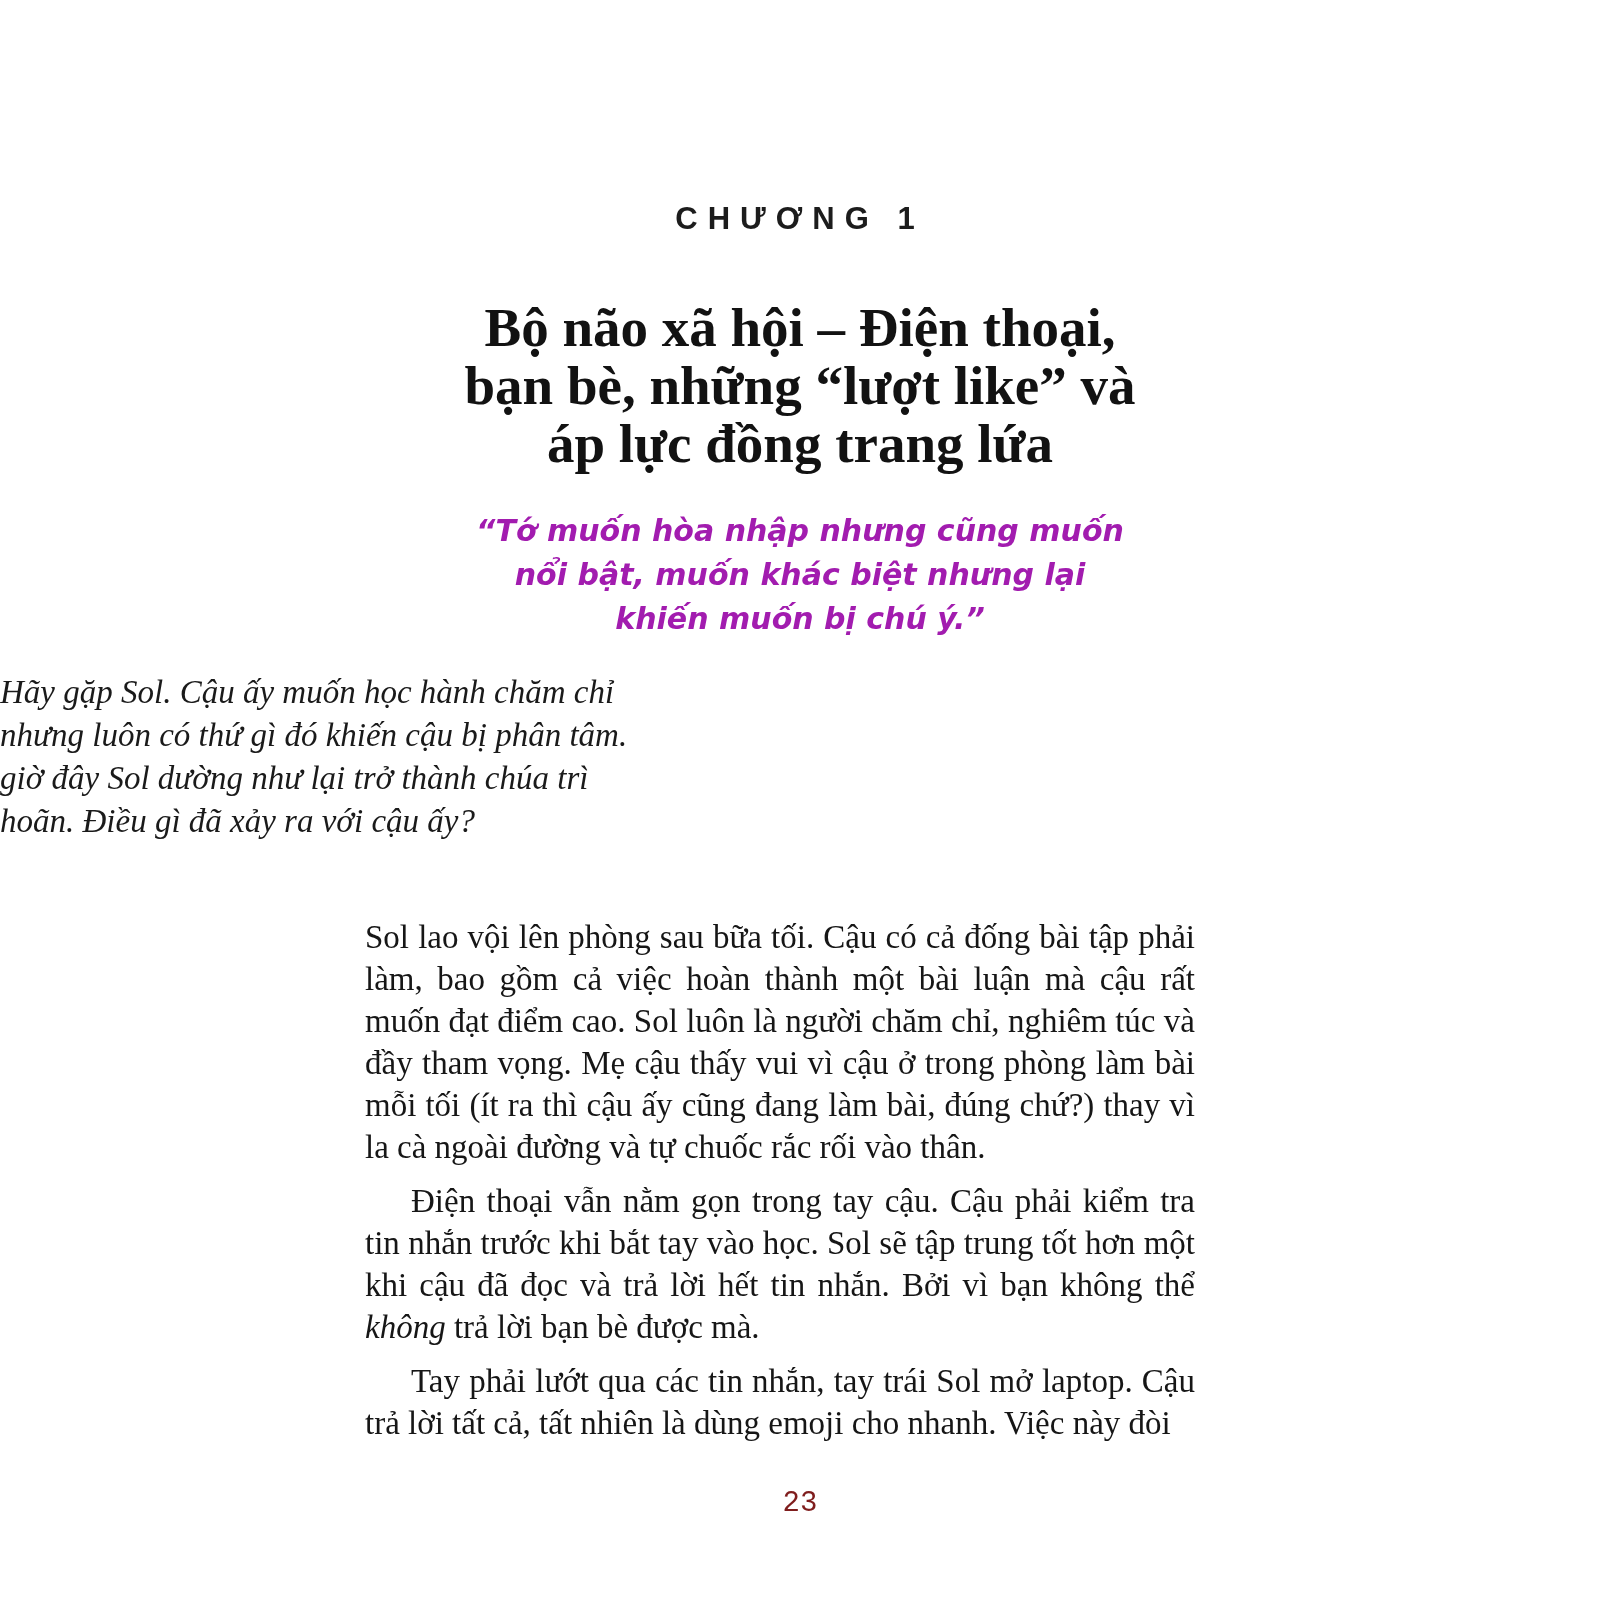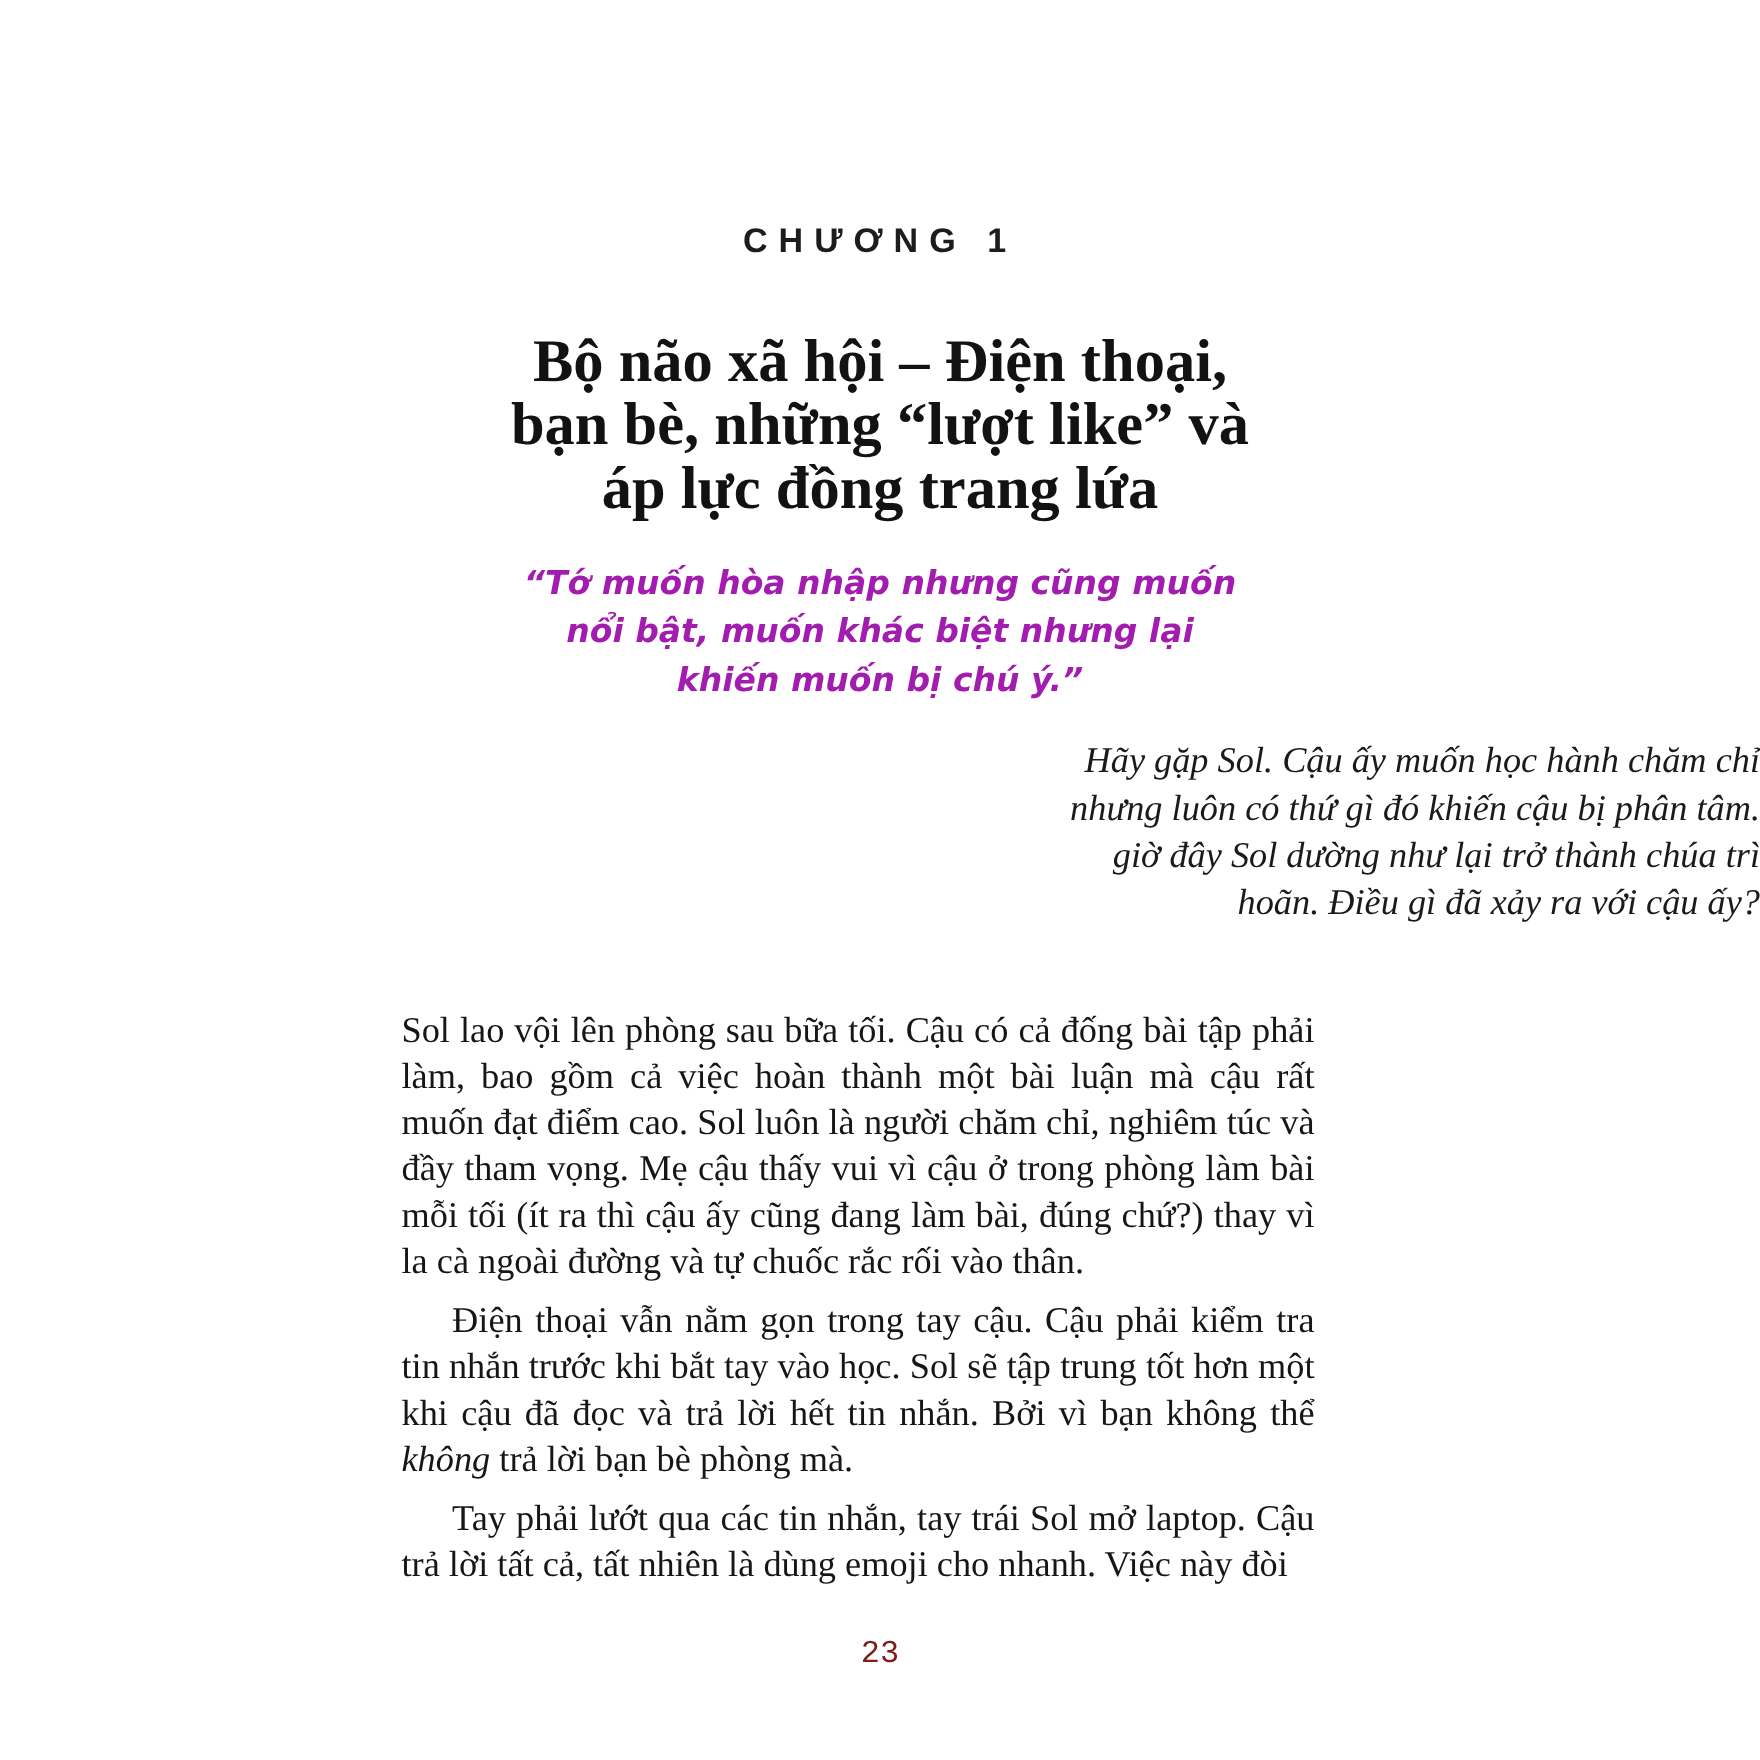--- a/index.html
+++ b/index.html
@@ -50,21 +50,21 @@
     font-size: 30px;
     line-height: 44px;
     color: #a21caf;
   }
   .pull-quote .line { display: block; }
   .intro-block {
     position: absolute;
     top: 671px;
     left: 0;
     width: 100%;
-    text-align: right;
+    text-align: left;
     font-family: "Liberation Serif", "DejaVu Serif", serif;
     font-style: italic;
     font-size: 33px;
     line-height: 43px;
     color: #1a1a1a;
   }
   .intro-block .line { display: block; }
   .body-text {
     position: absolute;
     top: 916px;
@@ -113,21 +113,21 @@
     <span class="line">nhưng luôn có thứ gì đó khiến cậu bị phân tâm.</span>
     <span class="line">giờ đây Sol dường như lại trở thành chúa trì</span>
     <span class="line">hoãn. Điều gì đã xảy ra với cậu ấy?</span>
   </div>
 
   <div class="body-text">
     <p>
       <span>Sol lao vội lên phòng sau bữa tối. Cậu có cả đống bài tập phải làm, bao gồm cả việc hoàn thành một bài luận mà cậu rất muốn đạt điểm cao. Sol luôn là người chăm chỉ, nghiêm túc và đầy tham vọng. Mẹ cậu thấy vui vì cậu ở trong phòng làm bài mỗi tối (ít ra thì cậu ấy cũng đang làm bài, đúng chứ?) thay vì la cà ngoài đường và tự chuốc rắc rối vào thân.</span>
     </p>
     <p>
-      <span>Điện thoại vẫn nằm gọn trong tay cậu. Cậu phải kiểm tra tin nhắn trước khi bắt tay vào học. Sol sẽ tập trung tốt hơn một khi cậu đã đọc và trả lời hết tin nhắn. Bởi vì bạn không thể </span><span class="italic-word">không</span><span> trả lời bạn bè phòng mà.</span>
+      <span>Điện thoại vẫn nằm gọn trong tay cậu. Cậu phải kiểm tra tin nhắn trước khi bắt tay vào học. Sol sẽ tập trung tốt hơn một khi cậu đã đọc và trả lời hết tin nhắn. Bởi vì bạn không thể </span><span class="italic-word">không</span><span> trả lời bạn bè được mà.</span>
     </p>
     <p>
       <span>Tay phải lướt qua các tin nhắn, tay trái Sol mở laptop. Cậu trả lời tất cả, tất nhiên là dùng emoji cho nhanh. Việc này đòi</span>
     </p>
   </div>
 
   <div class="page-number">23</div>
 
 </div>
 

